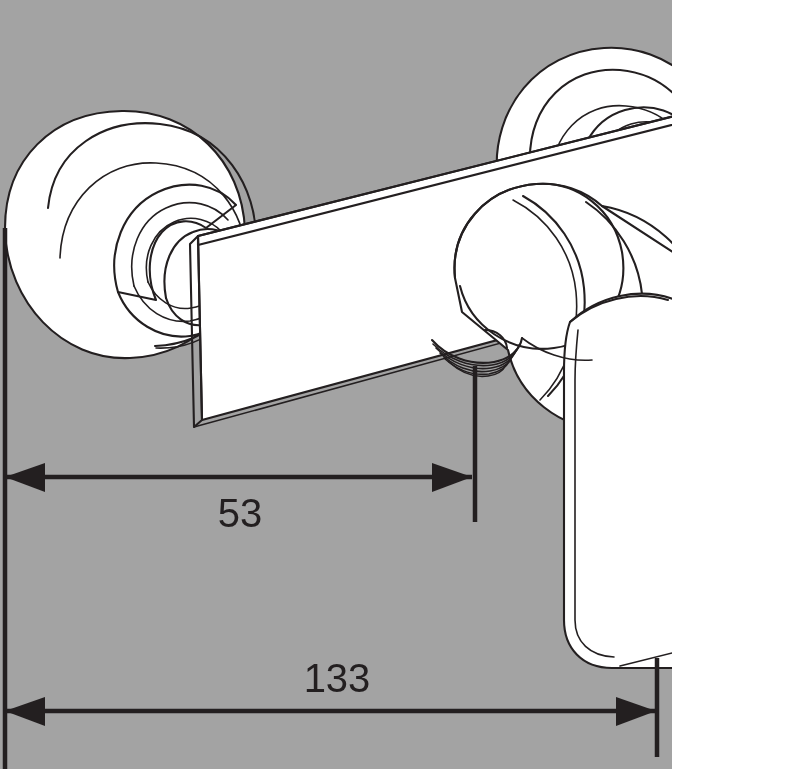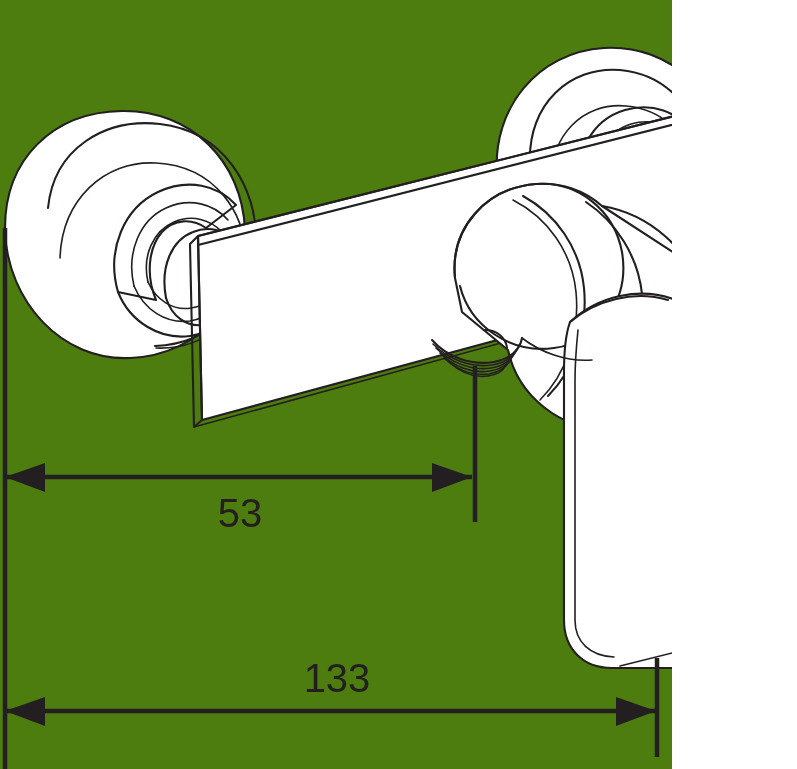--- a/index.html
+++ b/index.html
@@ -7,21 +7,21 @@
     padding: 0;
     background: #ffffff;
   }
   body {
     font-family: "Liberation Sans", sans-serif;
   }
   #drawing-root {
     position: relative;
     width: 672px;
     height: 769px;
-    background: #4d7c0f;
+    background: #a3a3a3;
     overflow: hidden;
   }
   #drawing-svg {
     display: block;
     width: 797px;
     height: 769px;
   }
   .dim-text {
     font-family: "Liberation Sans", sans-serif;
     font-size: 40px;

